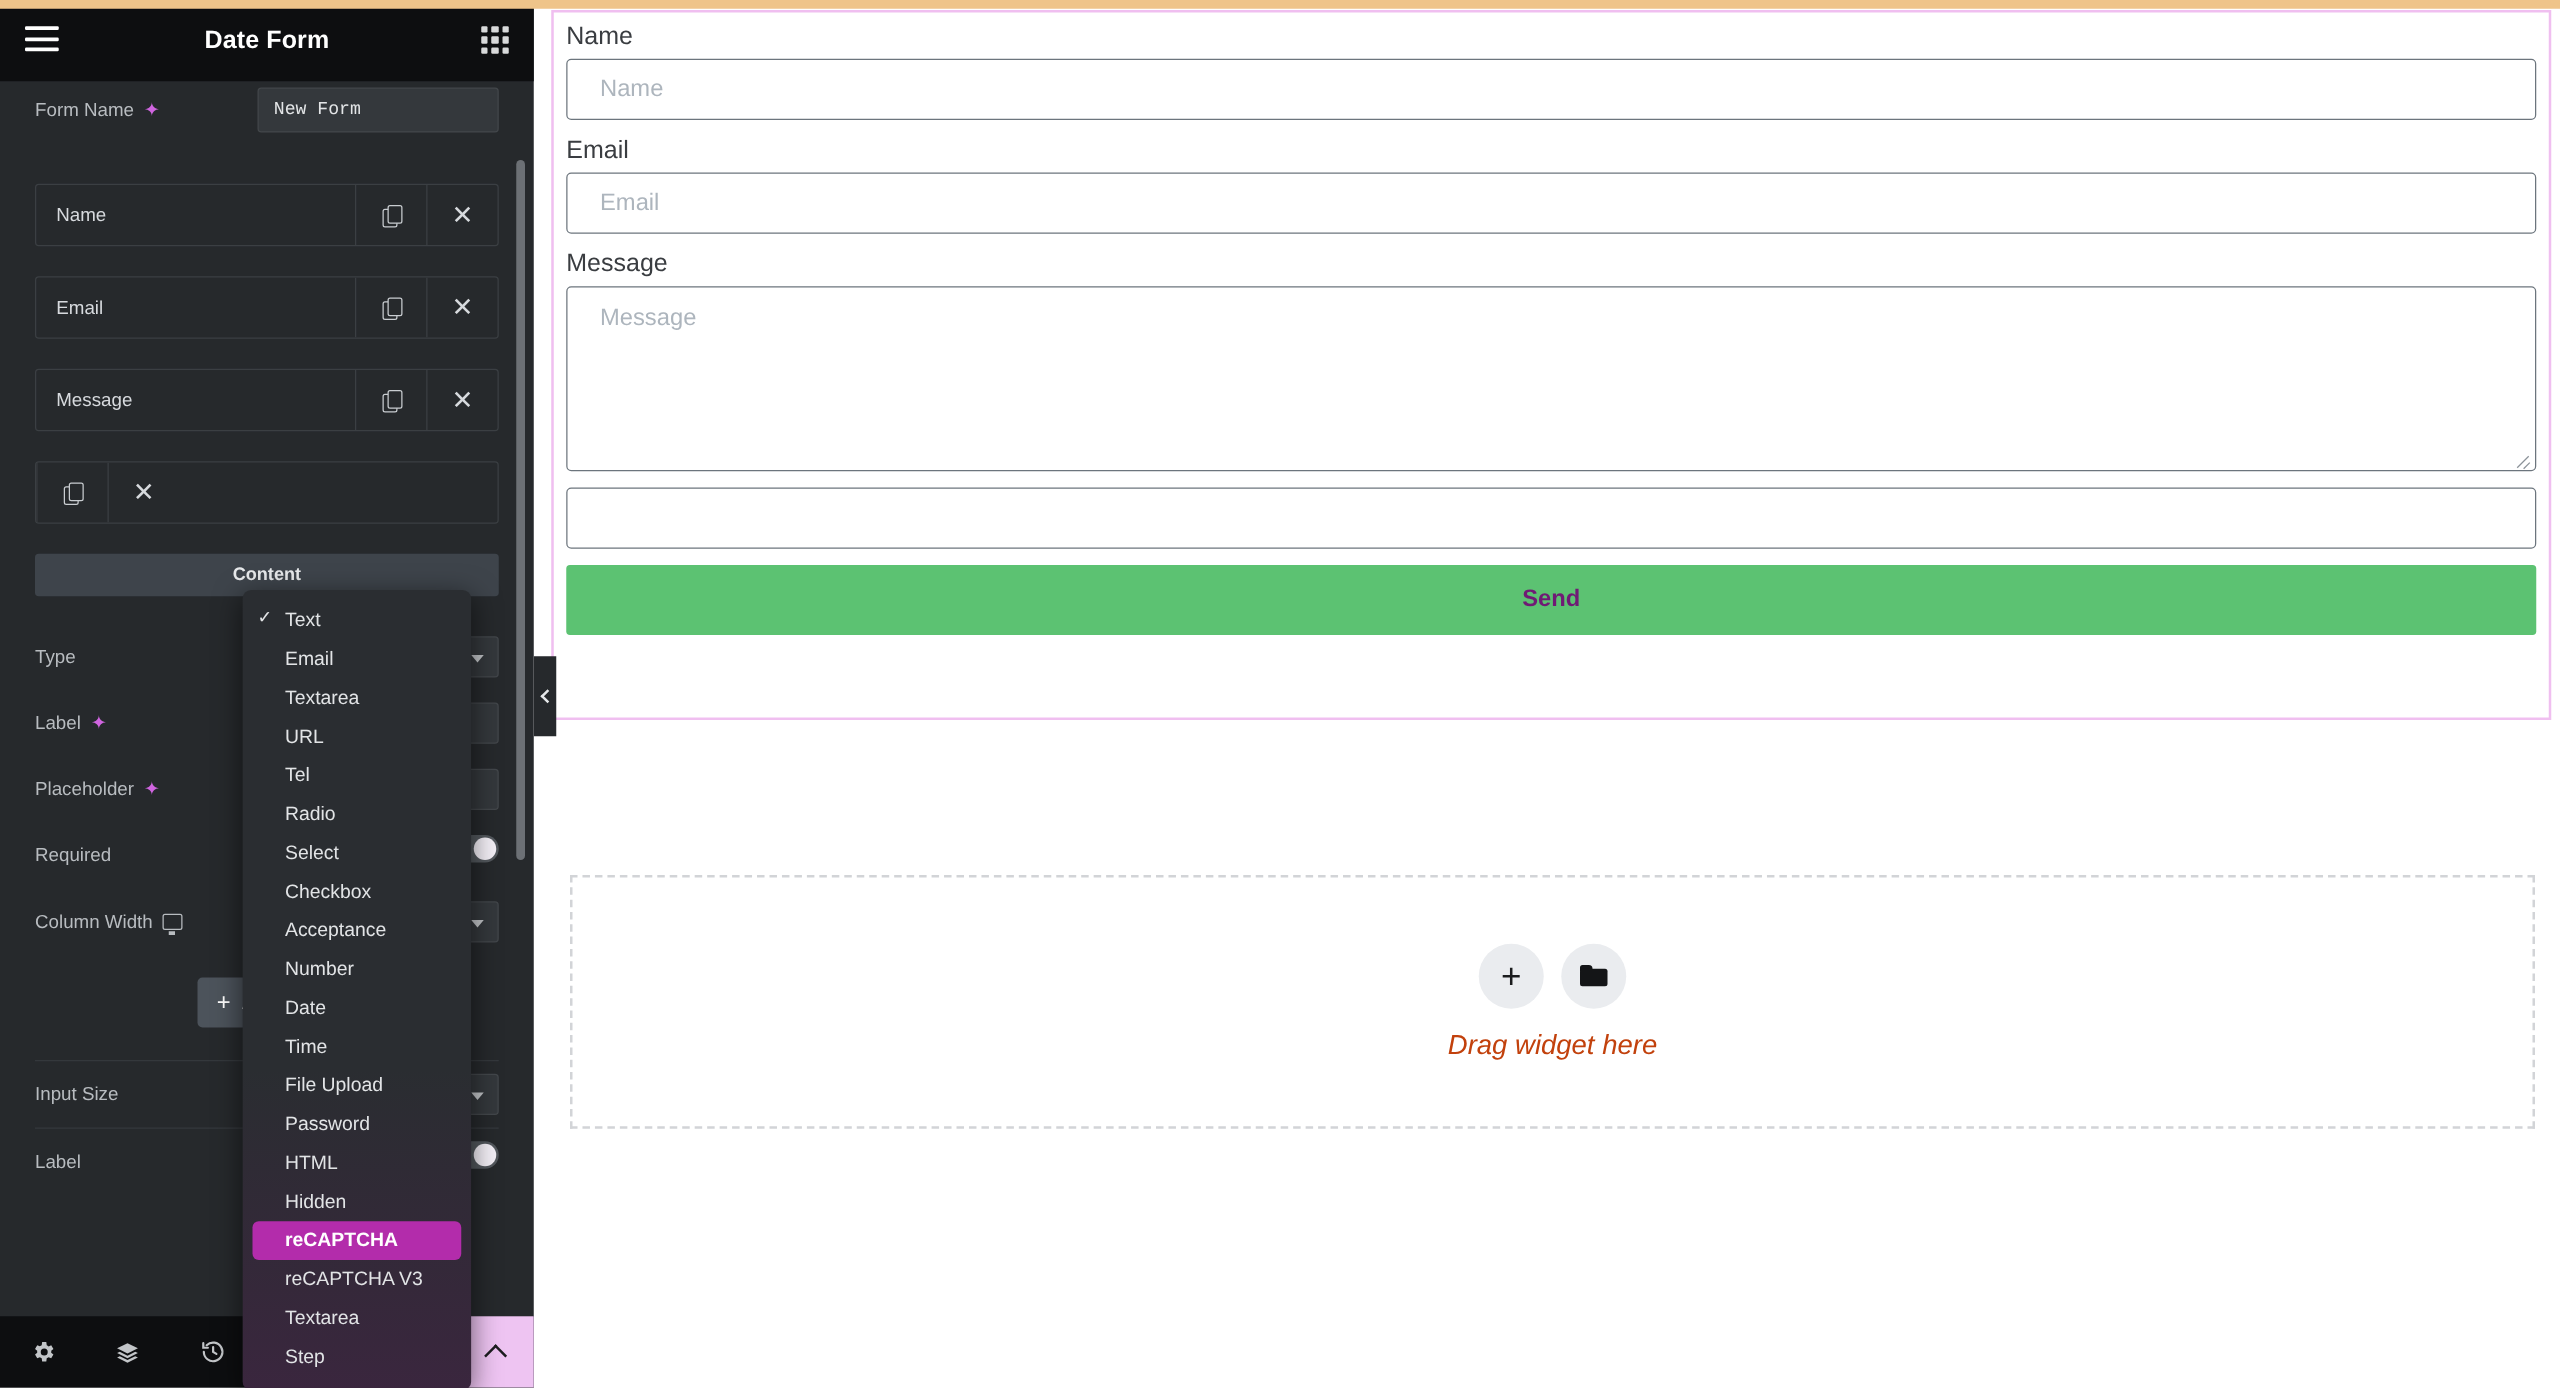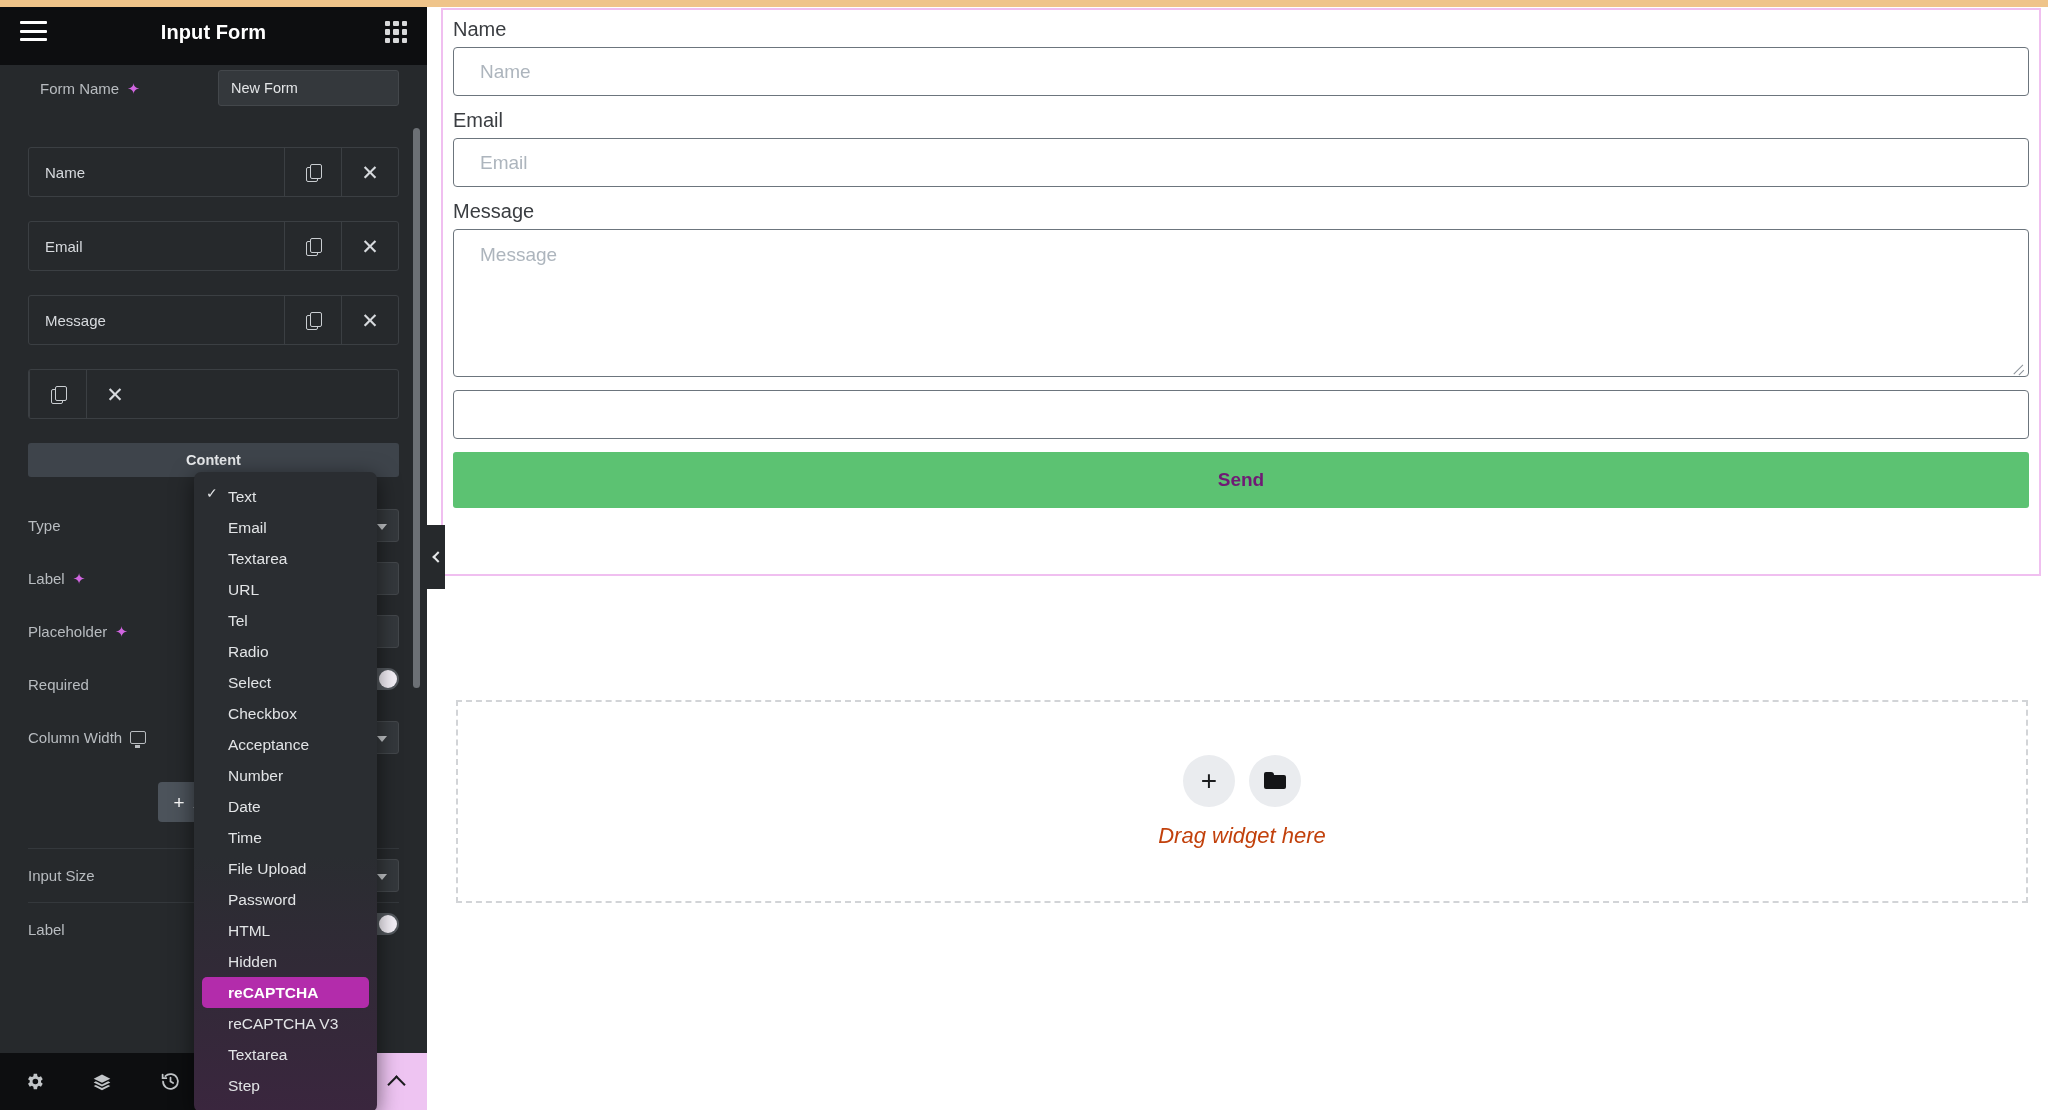--- a/index.html
+++ b/index.html
@@ -67,32 +67,33 @@
 
   
   .ctl-row {
     display: flex; align-items: center;
     padding: 0 28px;
     min-height: 46px;
   }
   .ctl-label {
     color: #b8bcc0; font-size: 15px;
     display: flex; align-items: center; gap: 8px;
-    flex: 0 0 auto; width: 178px; margin-left: 12px;
+    flex: 0 0 auto; width: 178px;
   }
   .ai-spark { color: #d065e0; font-size: 15px; line-height: 1; }
   .ctl-field {
     flex: 1 1 auto;
     height: 36px;
     background: #34383c;
     border: 1px solid #43474b;
     border-radius: 3px;
     color: #e3e5e7; font-size: 14.5px;
     display: flex; align-items: center;
     padding: 0 12px;
+    font-family: Liberation Mono, monospace;
   }
 
   
   #repeater { margin-top: 36px; padding: 0 28px; }
   .rep-item {
     display: flex; height: 50px;
     border: 1px solid #3b3f43;
     border-radius: 3px;
     margin-bottom: 24px;
     overflow: hidden;
@@ -355,21 +356,21 @@
 <div id="top-accent"></div>
 
 <div id="panel">
 
   <div id="panel-header">
     <div id="hamburger">
       <i></i>
         <i></i>
         <i></i>
     </div>
-    <div id="panel-title">Input Form</div>
+    <div id="panel-title">Date Form</div>
     <div id="grid-btn">
       <i></i>
         <i></i>
         <i></i>
         <i></i>
         <i></i>
         <i></i>
         <i></i>
         <i></i>
         <i></i>

